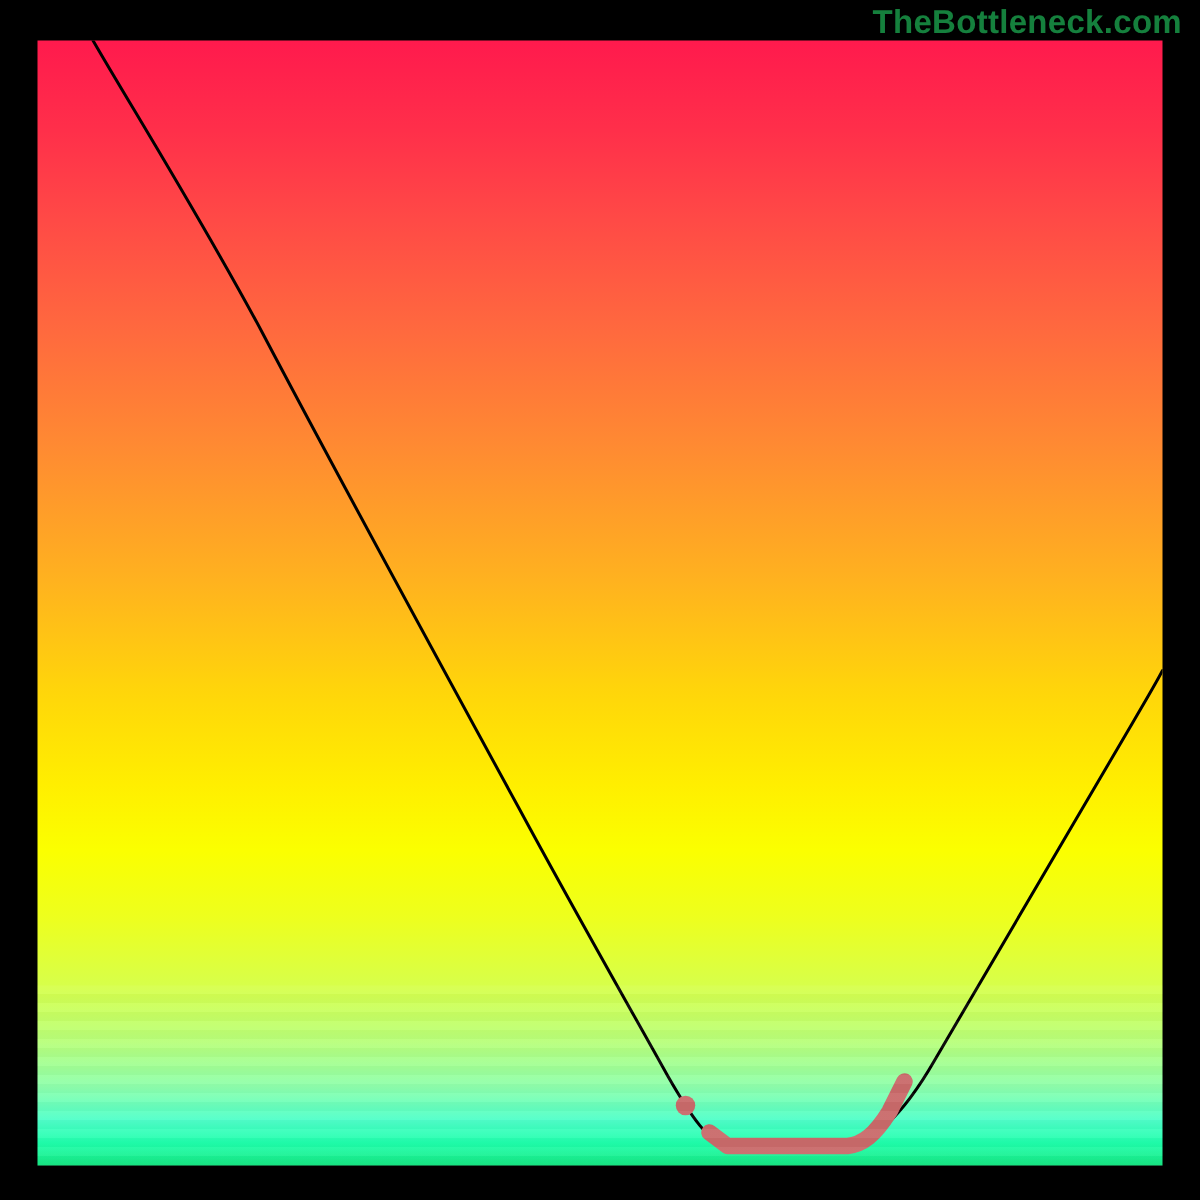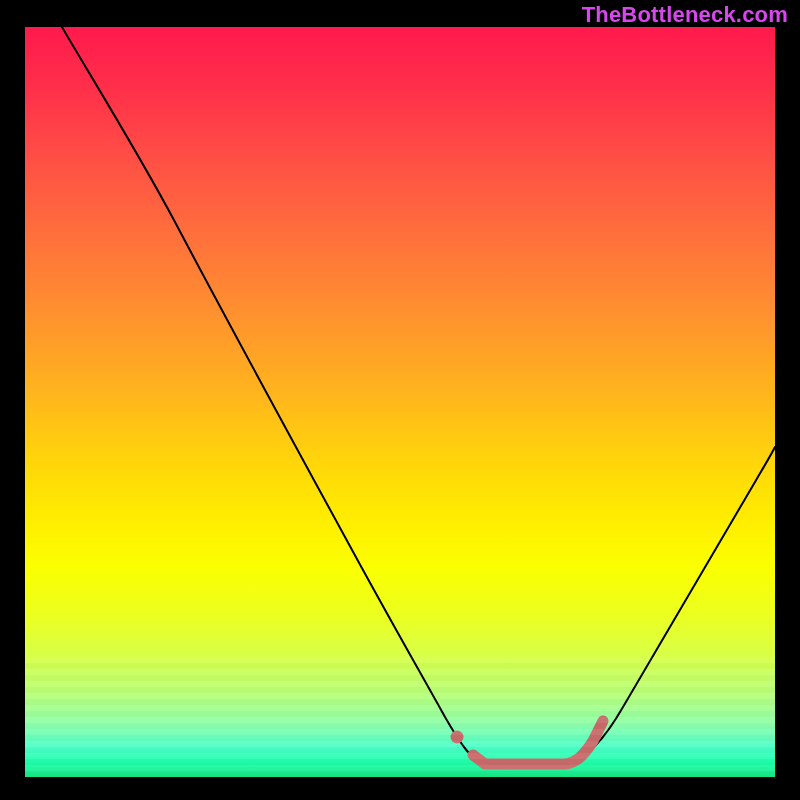--- a/index.html
+++ b/index.html
@@ -5,21 +5,21 @@
   * { margin: 0; padding: 0; box-sizing: border-box; }
   html, body { width: 800px; height: 800px; background: #000; overflow: hidden; }
   .frame { position: relative; width: 800px; height: 800px; background: #000; }
   .attribution {
     position: absolute;
     top: 2px;
     right: 12px;
     font-family: Arial, Helvetica, sans-serif;
     font-size: 22px;
     font-weight: bold;
-    color: #d946ef;
+    color: #15803d;
     letter-spacing: 0.2px;
   }
   .plot-area {
     position: absolute;
     left: 25px;
     top: 27px;
     width: 750px;
     height: 750px;
     background: linear-gradient(to bottom,
       #ff1a4d 0%,

